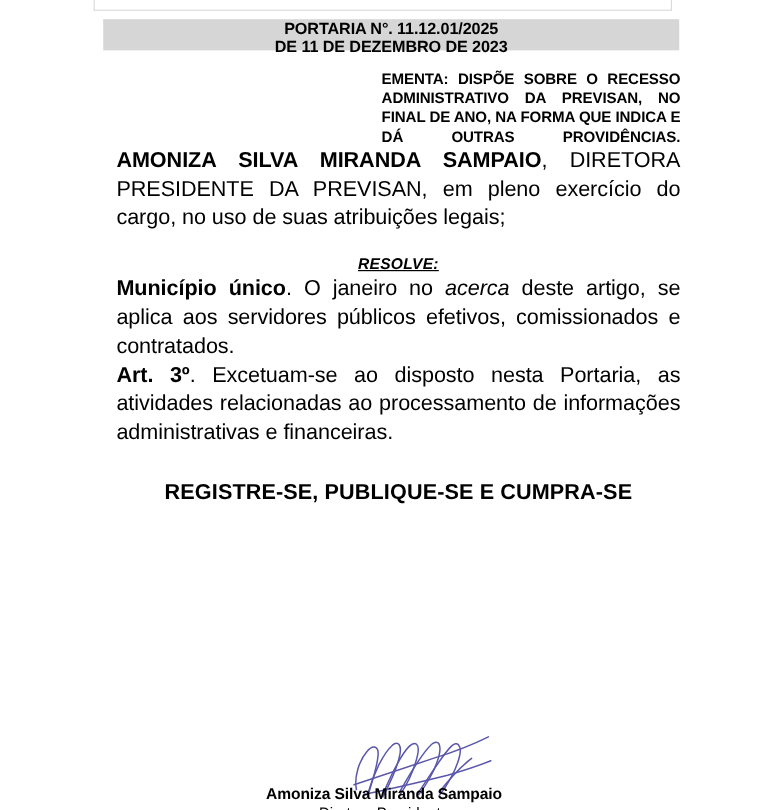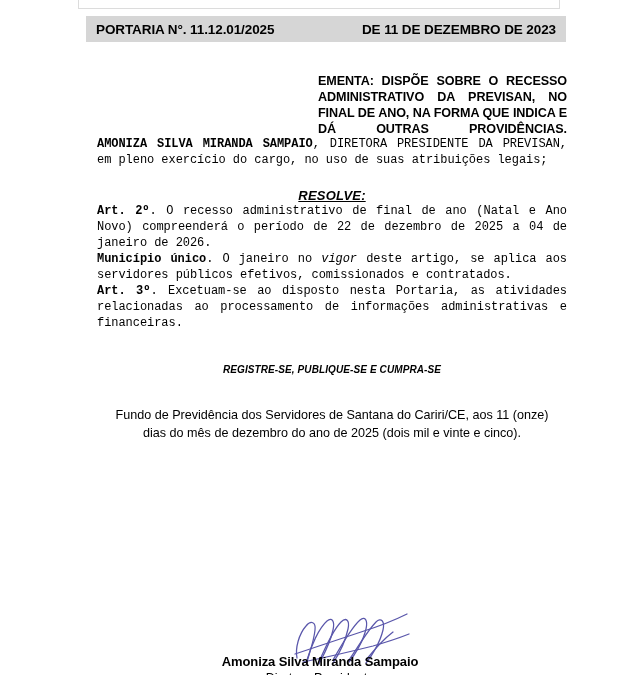--- a/index.html
+++ b/index.html
@@ -50,55 +50,55 @@
     position: absolute;
     left: 86px;
     top: 16px;
     width: 480px;
     height: 26px;
     display: flex;
     align-items: center;
     justify-content: space-between;
     padding: 0 10px;
     box-sizing: border-box;
+    flex-direction: column;
   }
   .header-row span {
     font-size: 13.5px;
     font-weight: bold;
     letter-spacing: -0.1px;
     white-space: nowrap;
   }
 
   
   .content {
     position: absolute;
     left: 97px;
-    top: 73px;
+    top: 58px;
     width: 470px;
   }
 
   .ementa {
     margin-left: 221px;
     width: 249px;
     font-size: 12.6px;
     font-weight: bold;
     line-height: 1.28;
     text-align: justify;
     text-align-last: justify;
     letter-spacing: -0.1px;
   }
 
   p.para {
     margin: 0;
-    font-size: 12px;
+    font-size: 18px;
     line-height: 1.33;
     text-align: justify;
     text-align-last: left;
     letter-spacing: -0.05px;
-    font-family: Liberation Mono, monospace;
   }
 
   .sp-intro   { margin-top: 20px; }
   .sp-consid  { margin-top: 14px; }
   .sp-art1    { margin-top: 18px; }
   .sp-art2    { margin-top: 18px; }
   .sp-parag   { margin-top: 18px; }
   .sp-art3    { margin-top: 18px; }
   .sp-art4    { margin-top: 18px; }
 
@@ -112,23 +112,22 @@
     font-style: italic;
     text-decoration: underline;
     letter-spacing: 0.2px;
   }
 
   .registre-wrap {
     margin-top: 27px;
     text-align: center;
   }
   .registre {
-    font-size: 10px;
-    font-weight: bold;
-    font-style: italic;
+    font-size: 18px;
+    font-weight: bold;
     letter-spacing: 0.1px;
   }
 
   .local-data {
     margin-top: 30px;
     text-align: center;
     font-size: 12.6px;
     line-height: 1.4;
     padding: 0 14px;
   }
@@ -183,32 +182,30 @@
     <div class="ementa">EMENTA: DISPÕE SOBRE O RECESSO ADMINISTRATIVO DA PREVISAN, NO FINAL DE ANO, NA FORMA QUE INDICA E DÁ OUTRAS PROVIDÊNCIAS.</div>
 
     <p class="para sp-intro"><b>AMONIZA SILVA MIRANDA SAMPAIO</b><span>, DIRETORA PRESIDENTE DA PREVISAN, em pleno exercício do cargo, no uso de suas atribuições legais;</span></p>
 
 
     <div class="resolve-wrap">
       <span class="resolve">RESOLVE:</span>
     </div>
 
 
-    <p class="para sp-art2"><b>Art. 2º</b><span>. O recesso administrativo de final de ano (Natal e Ano Novo) compreenderá o período de 22 de dezembro de 2025 a 04 de janeiro de 2026.</span></p>
-
-    <p class="para sp-parag"><b>Município único</b><span>. O janeiro no </span><i>vigor</i><span> deste artigo, se aplica aos servidores públicos efetivos, comissionados e contratados.</span></p>
+
+    <p class="para sp-parag"><b>Município único</b><span>. O janeiro no </span><i>acerca</i><span> deste artigo, se aplica aos servidores públicos efetivos, comissionados e contratados.</span></p>
 
     <p class="para sp-art3"><b>Art. 3º</b><span>. Excetuam-se ao disposto nesta Portaria, as atividades relacionadas ao processamento de informações administrativas e financeiras.</span></p>
 
 
     <div class="registre-wrap">
       <span class="registre">REGISTRE-SE, PUBLIQUE-SE E CUMPRA-SE</span>
     </div>
 
-    <div class="local-data">Fundo de Previdência dos Servidores de Santana do Cariri/CE, aos 11 (onze) dias do mês de dezembro do ano de 2025 (dois mil e vinte e cinco).</div>
 
   </div>
 
   <div class="signature-block">
     <svg class="signature-art" viewBox="0 0 150 58" aria-hidden="true">
       <g fill="none" stroke="#5a57ab" stroke-width="1.25" stroke-linecap="round" stroke-linejoin="round">
         <path d="M22 48 C20 38, 24 24, 31 16 C36 10, 41 12, 40 20 C39 31, 34 44, 32 52"></path>
         <path d="M32 50 C36 36, 44 18, 52 11 C57 7, 60 11, 58 20 C55 34, 47 48, 44 54"></path>
         <path d="M44 52 C50 38, 58 20, 66 12 C71 7, 75 10, 73 19 C70 33, 62 47, 58 53"></path>
         <path d="M58 50 C66 36, 76 18, 85 10 C90 6, 93 10, 91 19 C88 32, 79 46, 74 52"></path>

